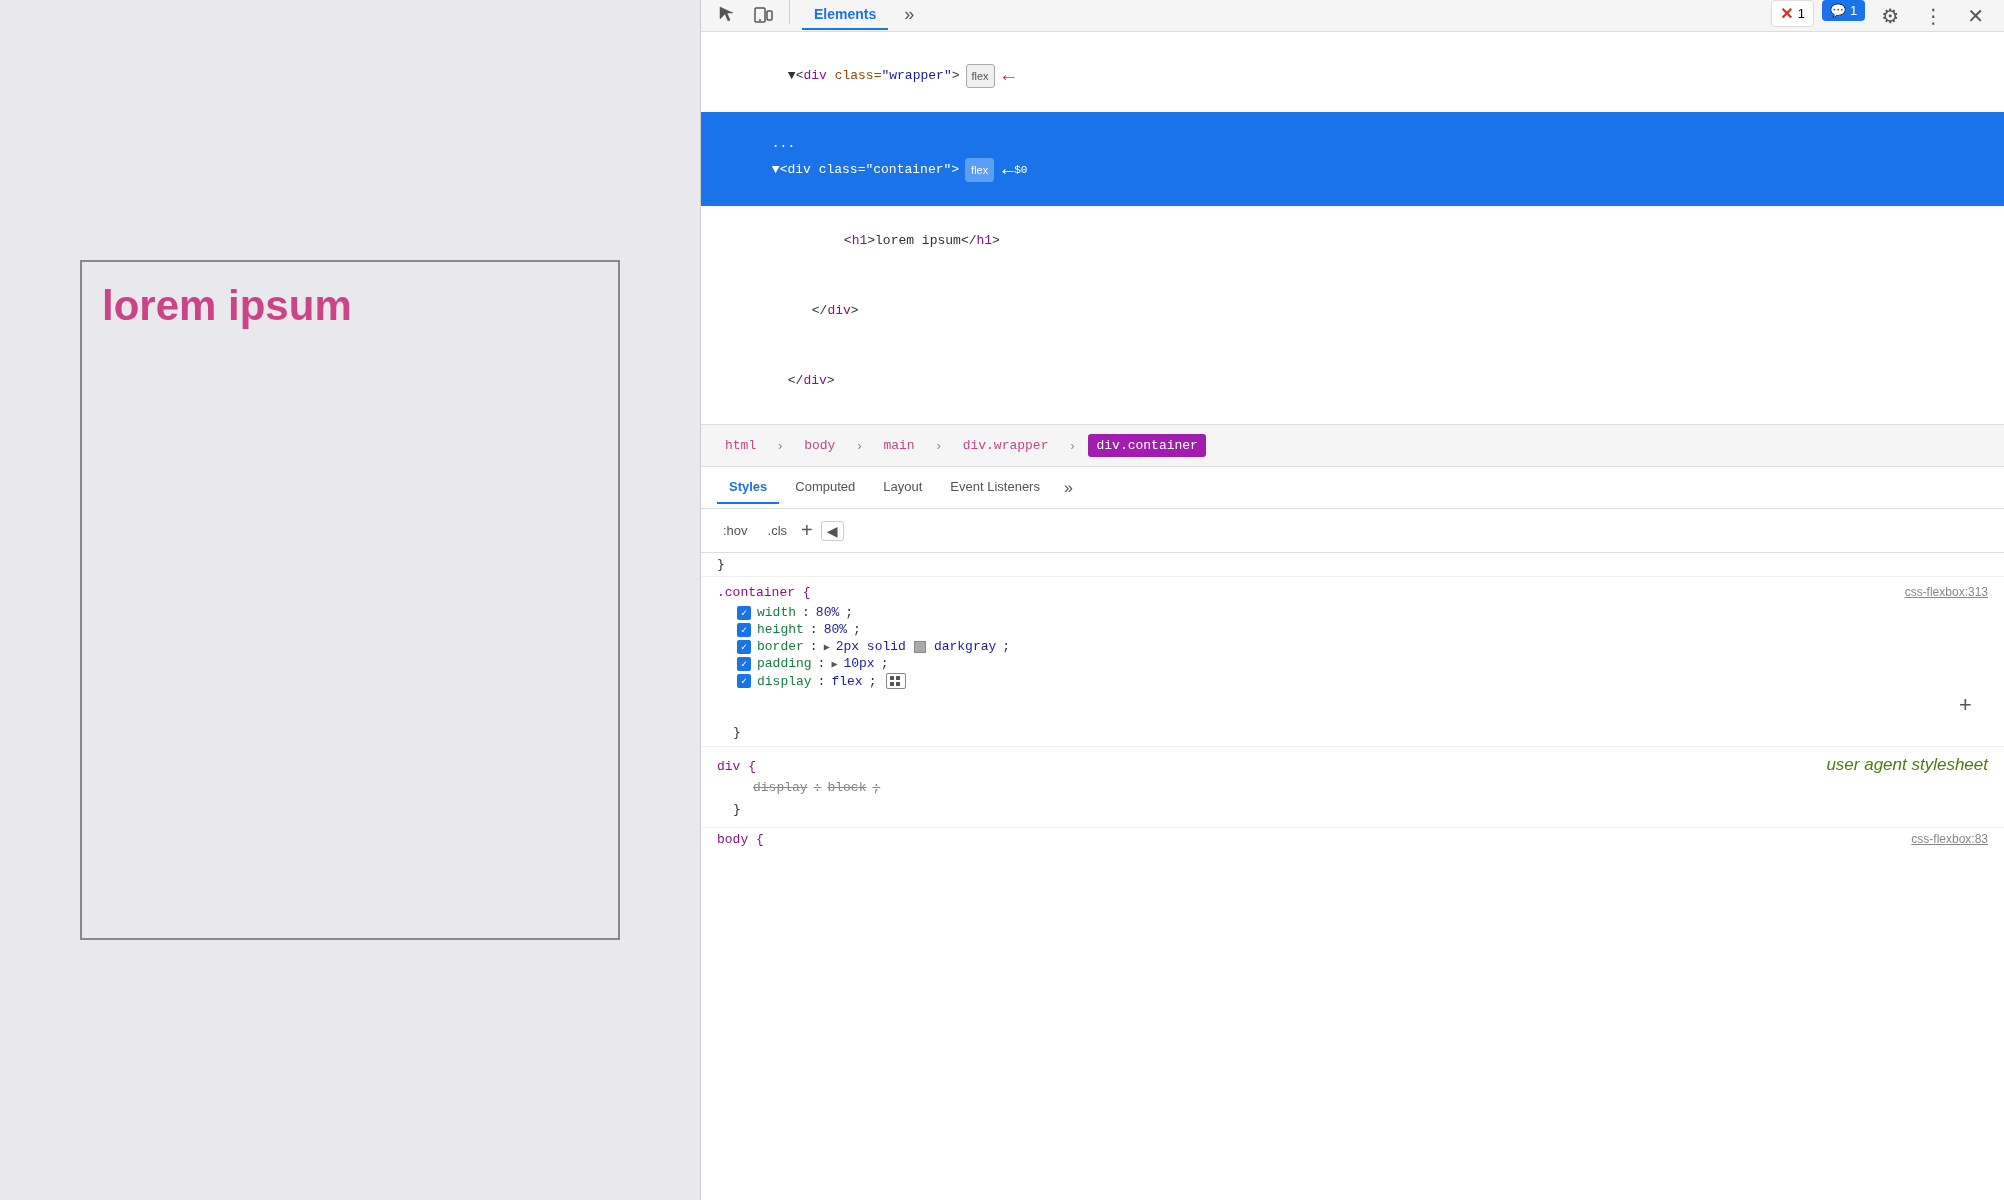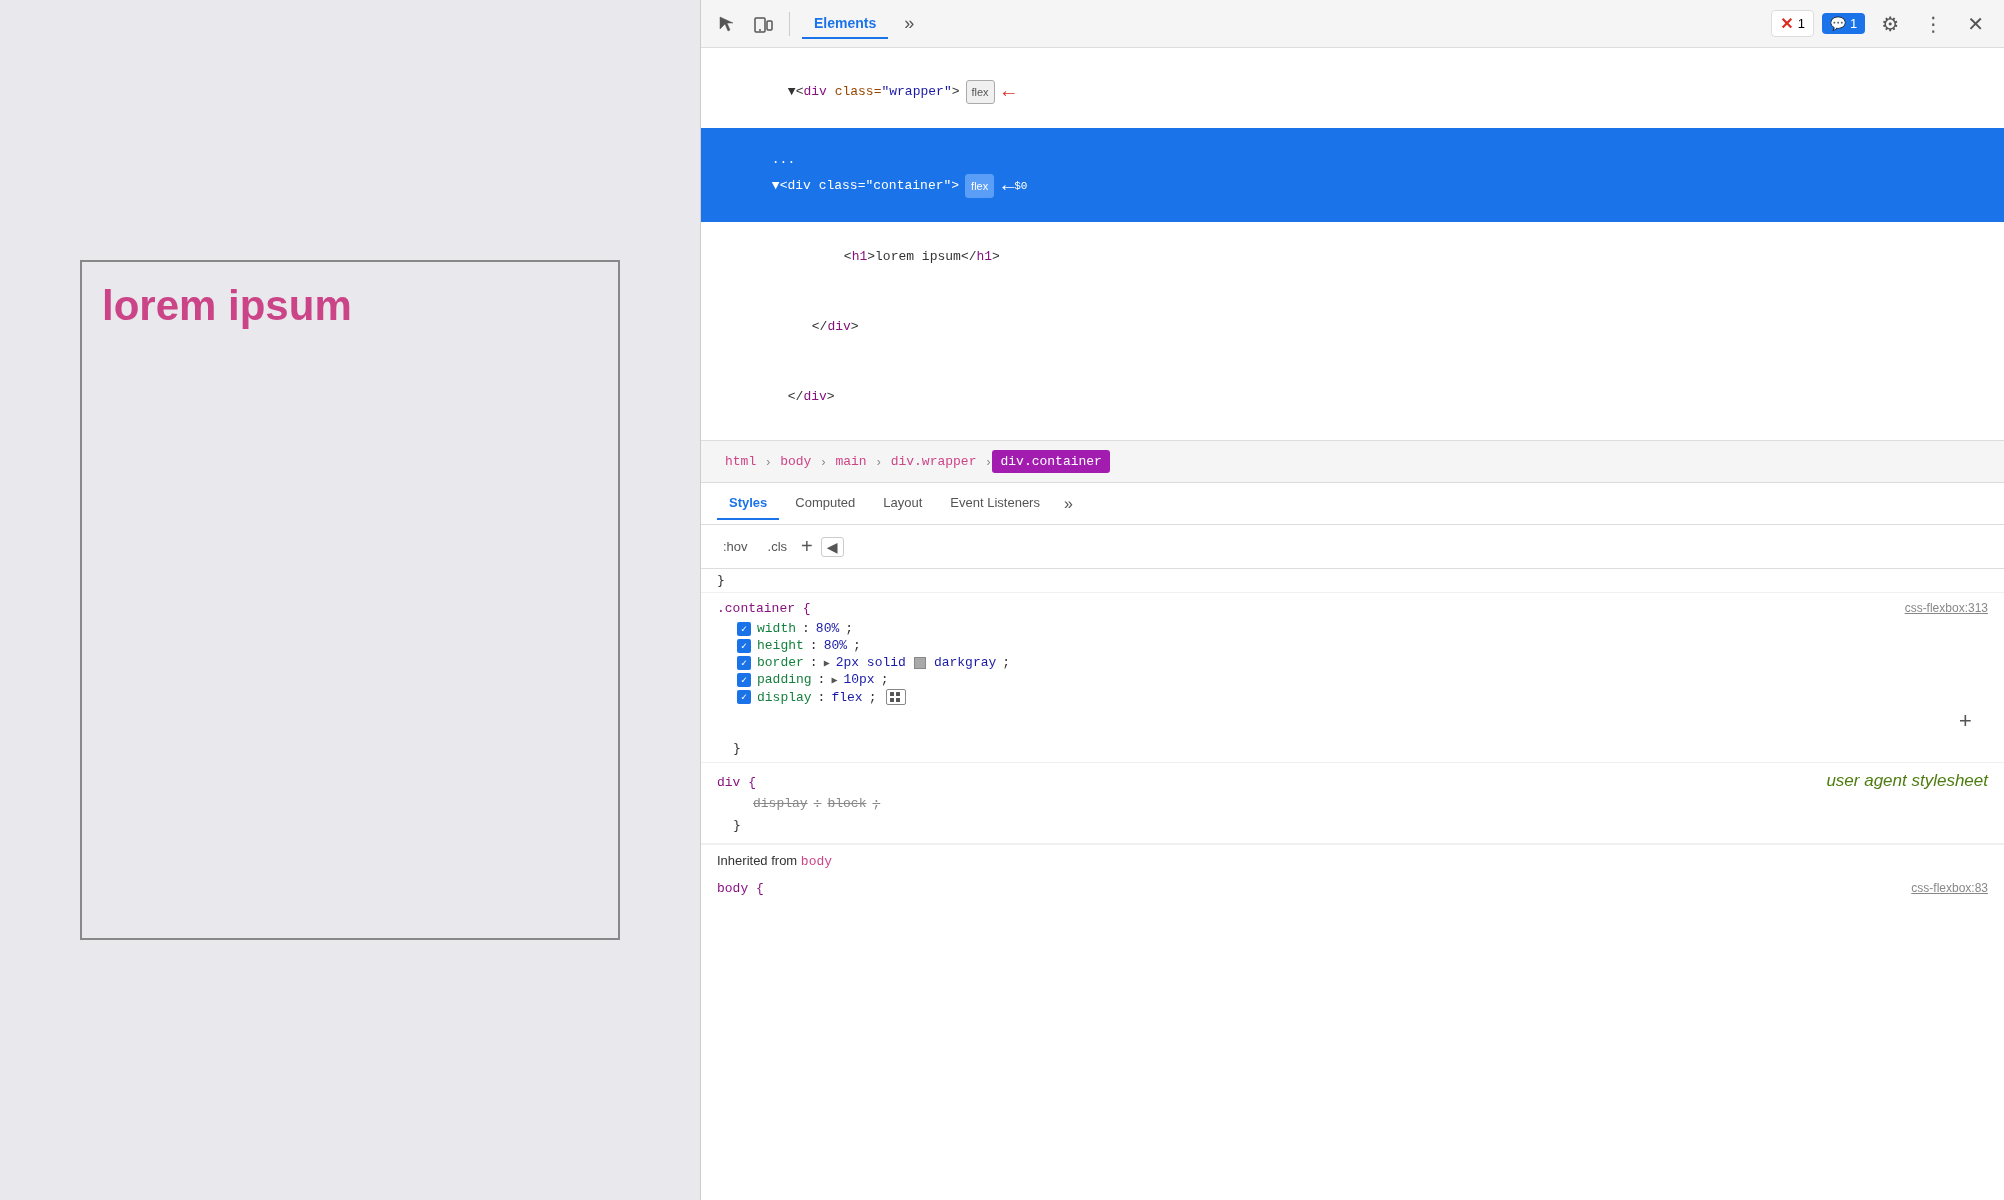--- a/index.html
+++ b/index.html
@@ -44,23 +44,23 @@
       height: 1200px;
       background: #ffffff;
       display: flex;
       flex-direction: column;
       border-left: 1px solid #ccc;
     }
 
     
     .devtools-toolbar {
       display: flex;
-      align-items: center;
+      align-items: flex-start;
       padding: 0 12px;
-      height: 48px;
+      height: 32px;
       border-bottom: 1px solid #ddd;
       background: #f5f5f5;
       gap: 8px;
     }
 
     .toolbar-icon {
       width: 28px;
       height: 28px;
       display: flex;
       align-items: center;
@@ -193,21 +193,21 @@
     }
 
     
     .breadcrumbs {
       display: flex;
       align-items: center;
       padding: 0 16px;
       height: 42px;
       border-bottom: 1px solid #ddd;
       background: #f5f5f5;
-      gap: 0;
+      gap: 12px;
       overflow: hidden;
     }
 
     .breadcrumb-item {
       font-family: 'Courier New', monospace;
       font-size: 13px;
       color: #cc4488;
       padding: 4px 8px;
       cursor: pointer;
       border-radius: 3px;
@@ -633,23 +633,20 @@
         <span class="prop-name strikethrough">display</span>
           <span class="strikethrough prop-colon">:</span>
           <span class="prop-value strikethrough"> block</span>
           <span class="strikethrough prop-colon">;</span>
       </div>
       <div style="padding:2px 0; font-family:monospace; font-size:13px; color:#333; padding-left:16px; margin-top:4px;">
         <span class="brace">}</span>
       </div>
     </div>
 
-    <div class="inherited-header">
-      <span>Inherited from </span><span class="inherited-from">body</span>
-    </div>
 
     <div class="body-rule">
       <span class="selector">body {</span>
       <a class="source-link" style="float:right;">css-flexbox:83</a>
     </div>
 
   </div>
 </div>
 
 </body></html>

